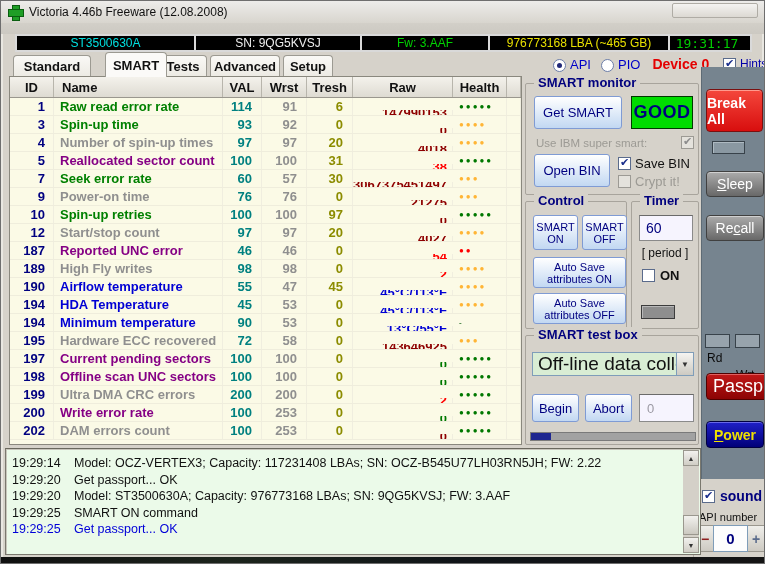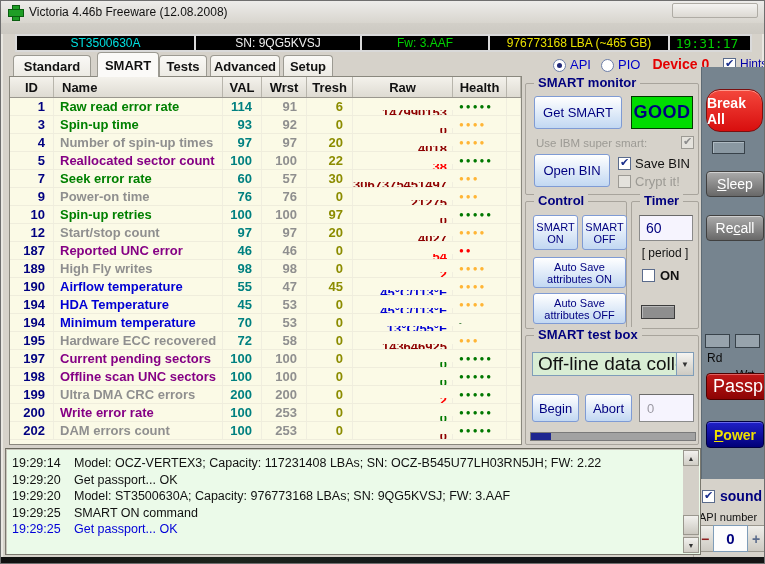--- a/index.html
+++ b/index.html
@@ -124,21 +124,21 @@
   .btn-abort{position:absolute;left:59px;top:58px;width:47px;height:28px;font-size:13px;}
   .test-counter{position:absolute;left:113px;top:58px;width:55px;height:28px;font-size:13px;color:#9C9AA4;
     display:flex;align-items:center;padding-left:7px;}
   .progress{position:absolute;left:4px;top:96px;width:166px;height:9px;background:#A2A2A2;
     border:1px solid #7A7A7A;}
   .progress-fill{position:absolute;left:0;top:0;height:100%;width:20px;background:#1F2790;}
 
   
   .side-strip{position:absolute;left:700px;top:66px;width:65px;height:412px;background:#76848F;
     border-left:1px solid #5E6B75;}
-  .btn-break{position:absolute;left:4px;top:22px;width:57px;height:43px;border-radius:14px;
+  .btn-break{position:absolute;left:4px;top:22px;width:57px;height:43px;border-radius:4px;
     background:linear-gradient(#F4473C,#D80E0E);border:1px solid #7A1010;
     box-shadow:inset 0 1px 0 #FF9A8E;color:#fff;font-size:14px;font-weight:bold;
     display:flex;align-items:center;justify-content:center;}
   .side-ind{position:absolute;left:10px;top:74px;width:33px;height:13px;background:#8A98A2;
     border:1px solid #38424A;box-shadow:inset 1px 1px 0 #AEBAC2;}
   .dark-btn{position:absolute;left:4px;width:58px;height:26px;border-radius:4px;
     background:linear-gradient(#ABABAB,#686868);border:1px solid #404040;
     box-shadow:inset 0 1px 0 #D0D0D0;color:#fff;font-size:14px;
     display:flex;align-items:center;justify-content:center;}
   .btn-sleep{top:104px;}
@@ -204,21 +204,21 @@
   <div class="infobar">
     <div class="seg seg-model">ST3500630A</div>
     <div class="seg seg-sn">SN: 9QG5KVSJ</div>
     <div class="seg seg-fw">Fw: 3.AAF</div>
     <div class="seg seg-lba">976773168 LBA (~465 GB)</div>
     <div class="seg seg-clock">19:31:17</div>
   </div>
 
   <div class="tabrow">
     <div class="tab" style="left:12px;width:78px;">Standard</div>
-    <div class="tab active" style="left:96px;width:62px;">SMART</div>
+    <div class="tab active" style="left:104px;width:62px;">SMART</div>
     <div class="tab" style="left:158px;width:48px;">Tests</div>
     <div class="tab" style="left:209px;width:70px;">Advanced</div>
     <div class="tab" style="left:282px;width:50px;">Setup</div>
     <div class="mode-area">
       <span class="radio sel"></span>
       <span class="mode-label">API</span>
       <span class="radio"></span>
       <span class="mode-label">PIO</span>
       <span class="device-label">Device 0</span>
     </div>
@@ -268,21 +268,21 @@
       <div class="td num tresh">20</div>
       <div class="td num raw r-maroon">4018</div>
       <div class="td health h-yellow">●●●●</div>
       <div class="td"></div>
     </div>
         <div class="trow">
       <div class="td id">5</div>
       <div class="td name t-purple">Reallocated sector count</div>
       <div class="td num val">100</div>
       <div class="td num wrst">100</div>
-      <div class="td num tresh">22</div>
+      <div class="td num tresh">31</div>
       <div class="td num raw r-red">38</div>
       <div class="td health h-green">●●●●●</div>
       <div class="td"></div>
     </div>
         <div class="trow">
       <div class="td id">7</div>
       <div class="td name t-green">Seek error rate</div>
       <div class="td num val">60</div>
       <div class="td num wrst">57</div>
       <div class="td num tresh">30</div>
@@ -356,21 +356,21 @@
       <div class="td num val">45</div>
       <div class="td num wrst">53</div>
       <div class="td num tresh">0</div>
       <div class="td num raw r-blue">45°C/113°F</div>
       <div class="td health h-yellow">●●●●</div>
       <div class="td"></div>
     </div>
         <div class="trow">
       <div class="td id">194</div>
       <div class="td name t-blue">Minimum temperature</div>
-      <div class="td num val">70</div>
+      <div class="td num val">90</div>
       <div class="td num wrst">53</div>
       <div class="td num tresh">0</div>
       <div class="td num raw r-blue">13°C/55°F</div>
       <div class="td health h-dash">-</div>
       <div class="td"></div>
     </div>
         <div class="trow">
       <div class="td id">195</div>
       <div class="td name t-gray">Hardware ECC recovered</div>
       <div class="td num val">72</div>

